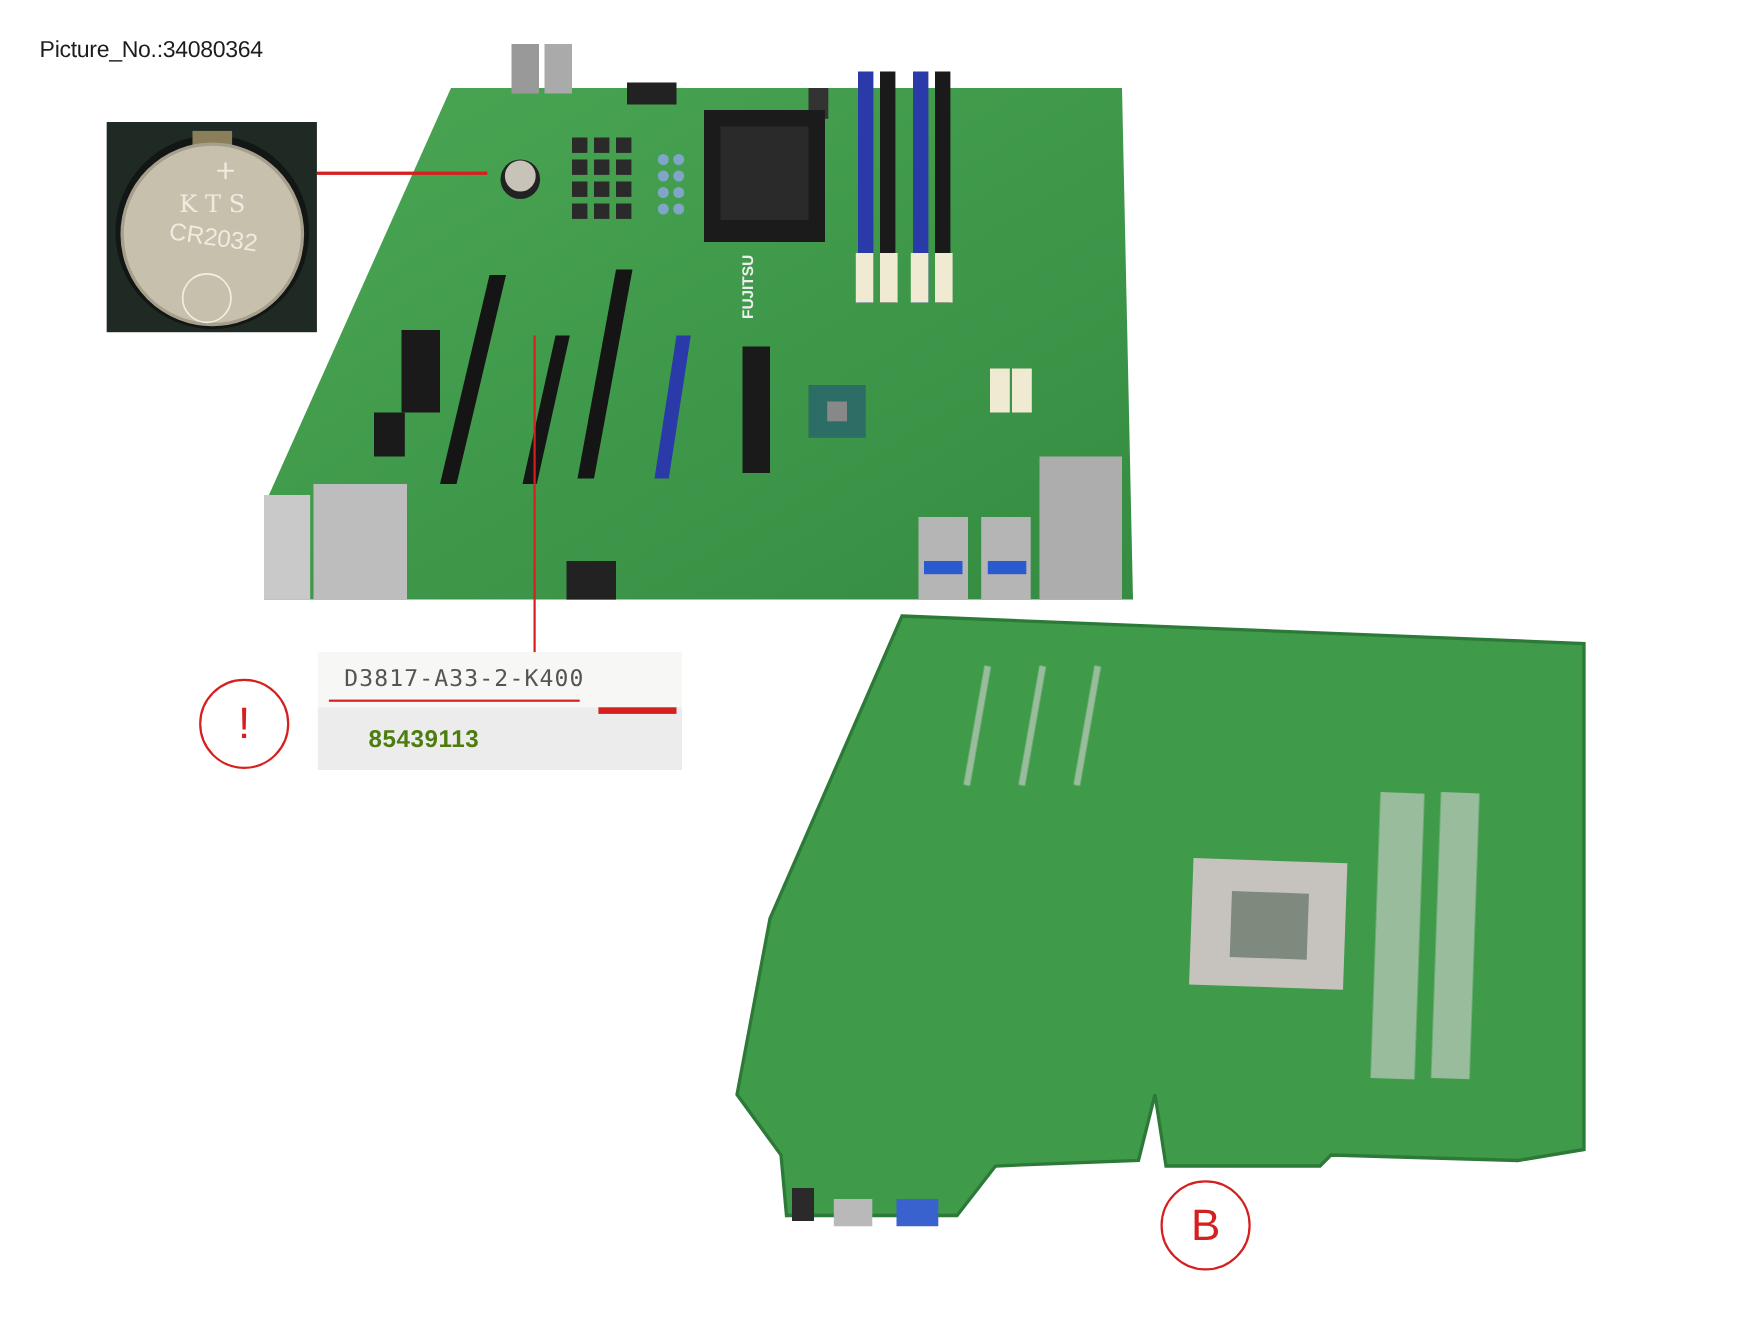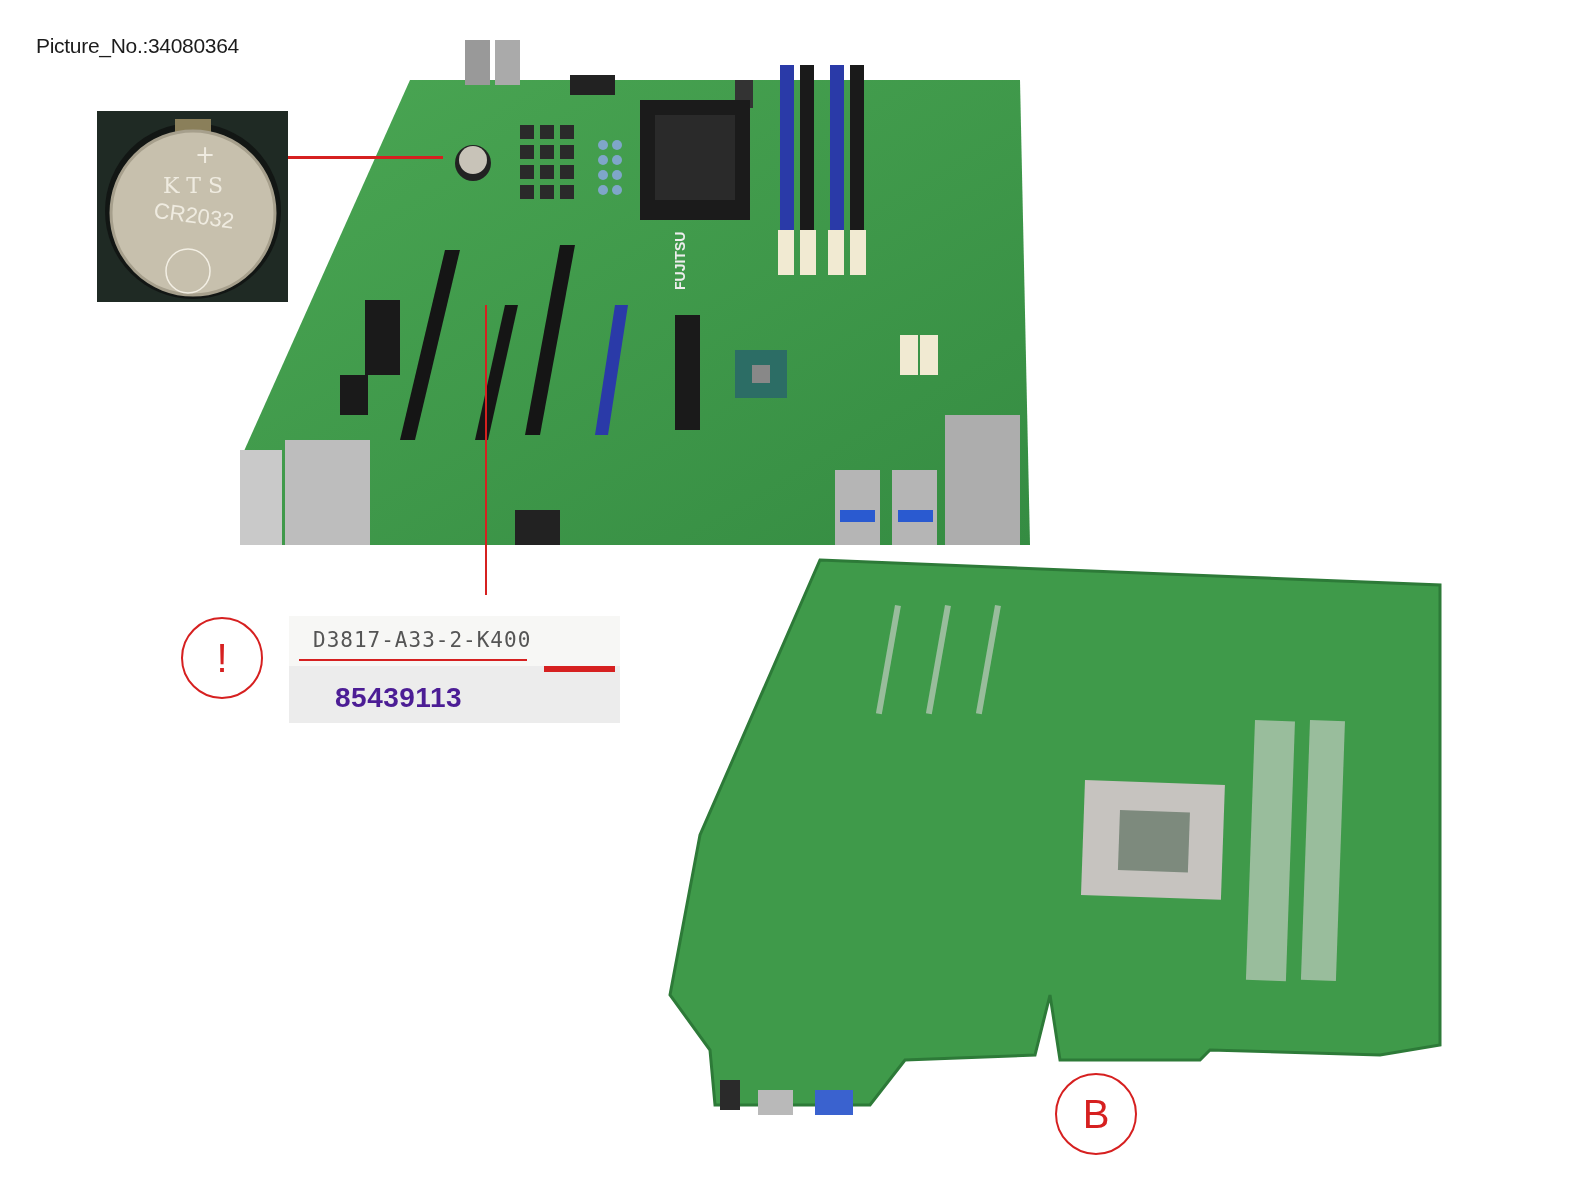--- a/index.html
+++ b/index.html
@@ -10,24 +10,24 @@
   
   #board-front { left:220px; top:40px; width:820px; height:520px; }
   
   #board-back { left:650px; top:555px; width:805px; height:560px; }
 
   
   #battery-inset { left:97px; top:111px; width:191px; height:191px; background:#1d2420; overflow:hidden; }
   .leader { background:#d62020; }
 
   
-  #label-box { left:289px; top:616px; width:331px; height:107px; background:#ececec; }
+  #label-box { left:289px; top:593px; width:331px; height:107px; background:#ececec; }
   #label-top { left:0; top:0; width:331px; height:50px; background:#f7f7f5; }
   #label-part { left:24px; top:12px; font-family:"DejaVu Sans Mono", monospace; font-size:21px; color:#555; letter-spacing:1px; }
-  #label-num { left:46px; top:66px; font-family:"Liberation Sans", sans-serif; font-weight:bold; font-size:28px; color:#4c1d95; letter-spacing:0.5px; }
+  #label-num { left:46px; top:66px; font-family:"Liberation Sans", sans-serif; font-weight:bold; font-size:22px; color:#4d7c0f; letter-spacing:0.5px; }
 
   .circle-mark { border:2.5px solid #d62020; border-radius:50%; color:#d62020; display:flex; align-items:center; justify-content:center; font-family:"Liberation Sans", sans-serif; }
   #warn-circle { left:181px; top:617px; width:78px; height:78px; font-size:40px; }
   #b-circle { left:1055px; top:1073px; width:78px; height:78px; font-size:40px; }
 </style>
 </head>
 <body>
 
 <div id="picture-no" class="abs">Picture_No.:34080364</div>
 

